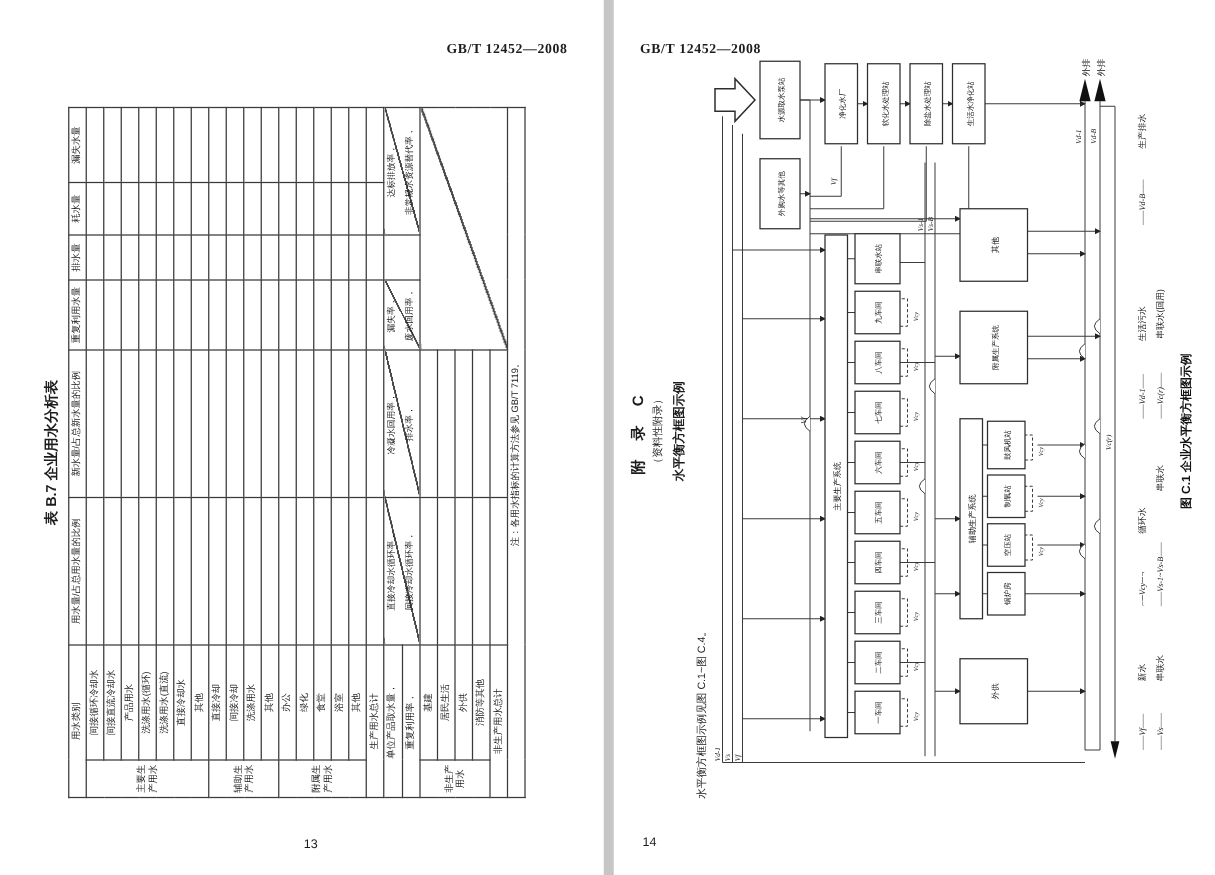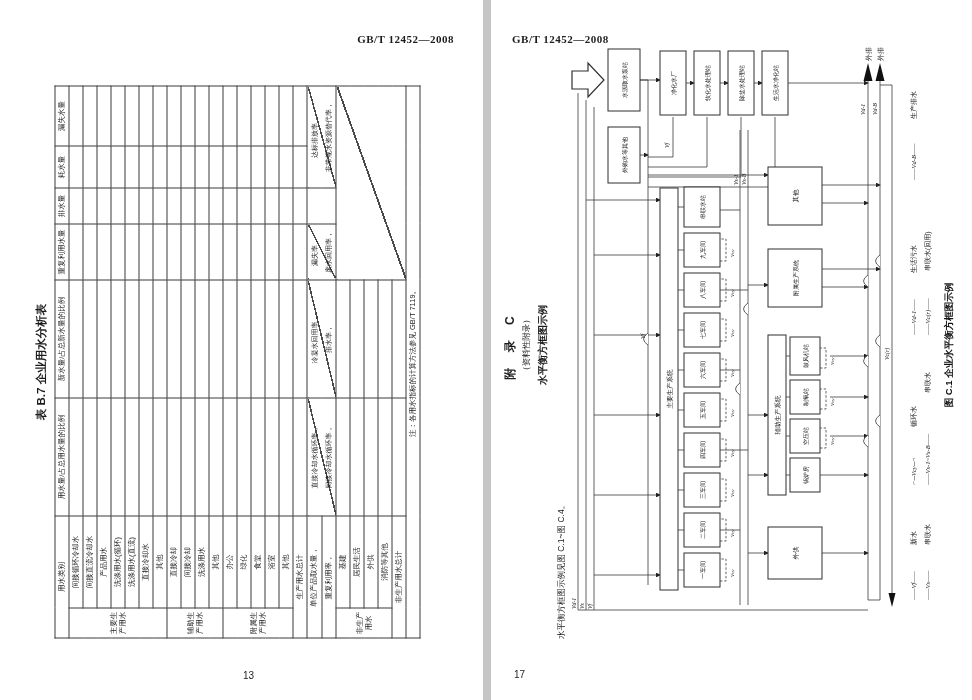--- a/index.html
+++ b/index.html
@@ -517,17 +517,17 @@
           <text class="lg-sym" x="310" y="362">——Vc(r)——</text>
           <text class="lg-lab" x="374" y="362">串联水(回用)</text>
           <text class="lg-sym" x="465" y="348">——Vd-B——</text>
           <text class="lg-lab" x="526" y="348">生产排水</text>
         </g>
 
         <text class="cap" x="300" y="384">图 C.1  企业水平衡方框图示例</text>
       </svg>
     </div>
 
-    <div class="pageno">17</div>
+    <div class="pageno">14</div>
   </div>
 
   <div class="gutter"></div>
 </div>
 
 </body></html>

